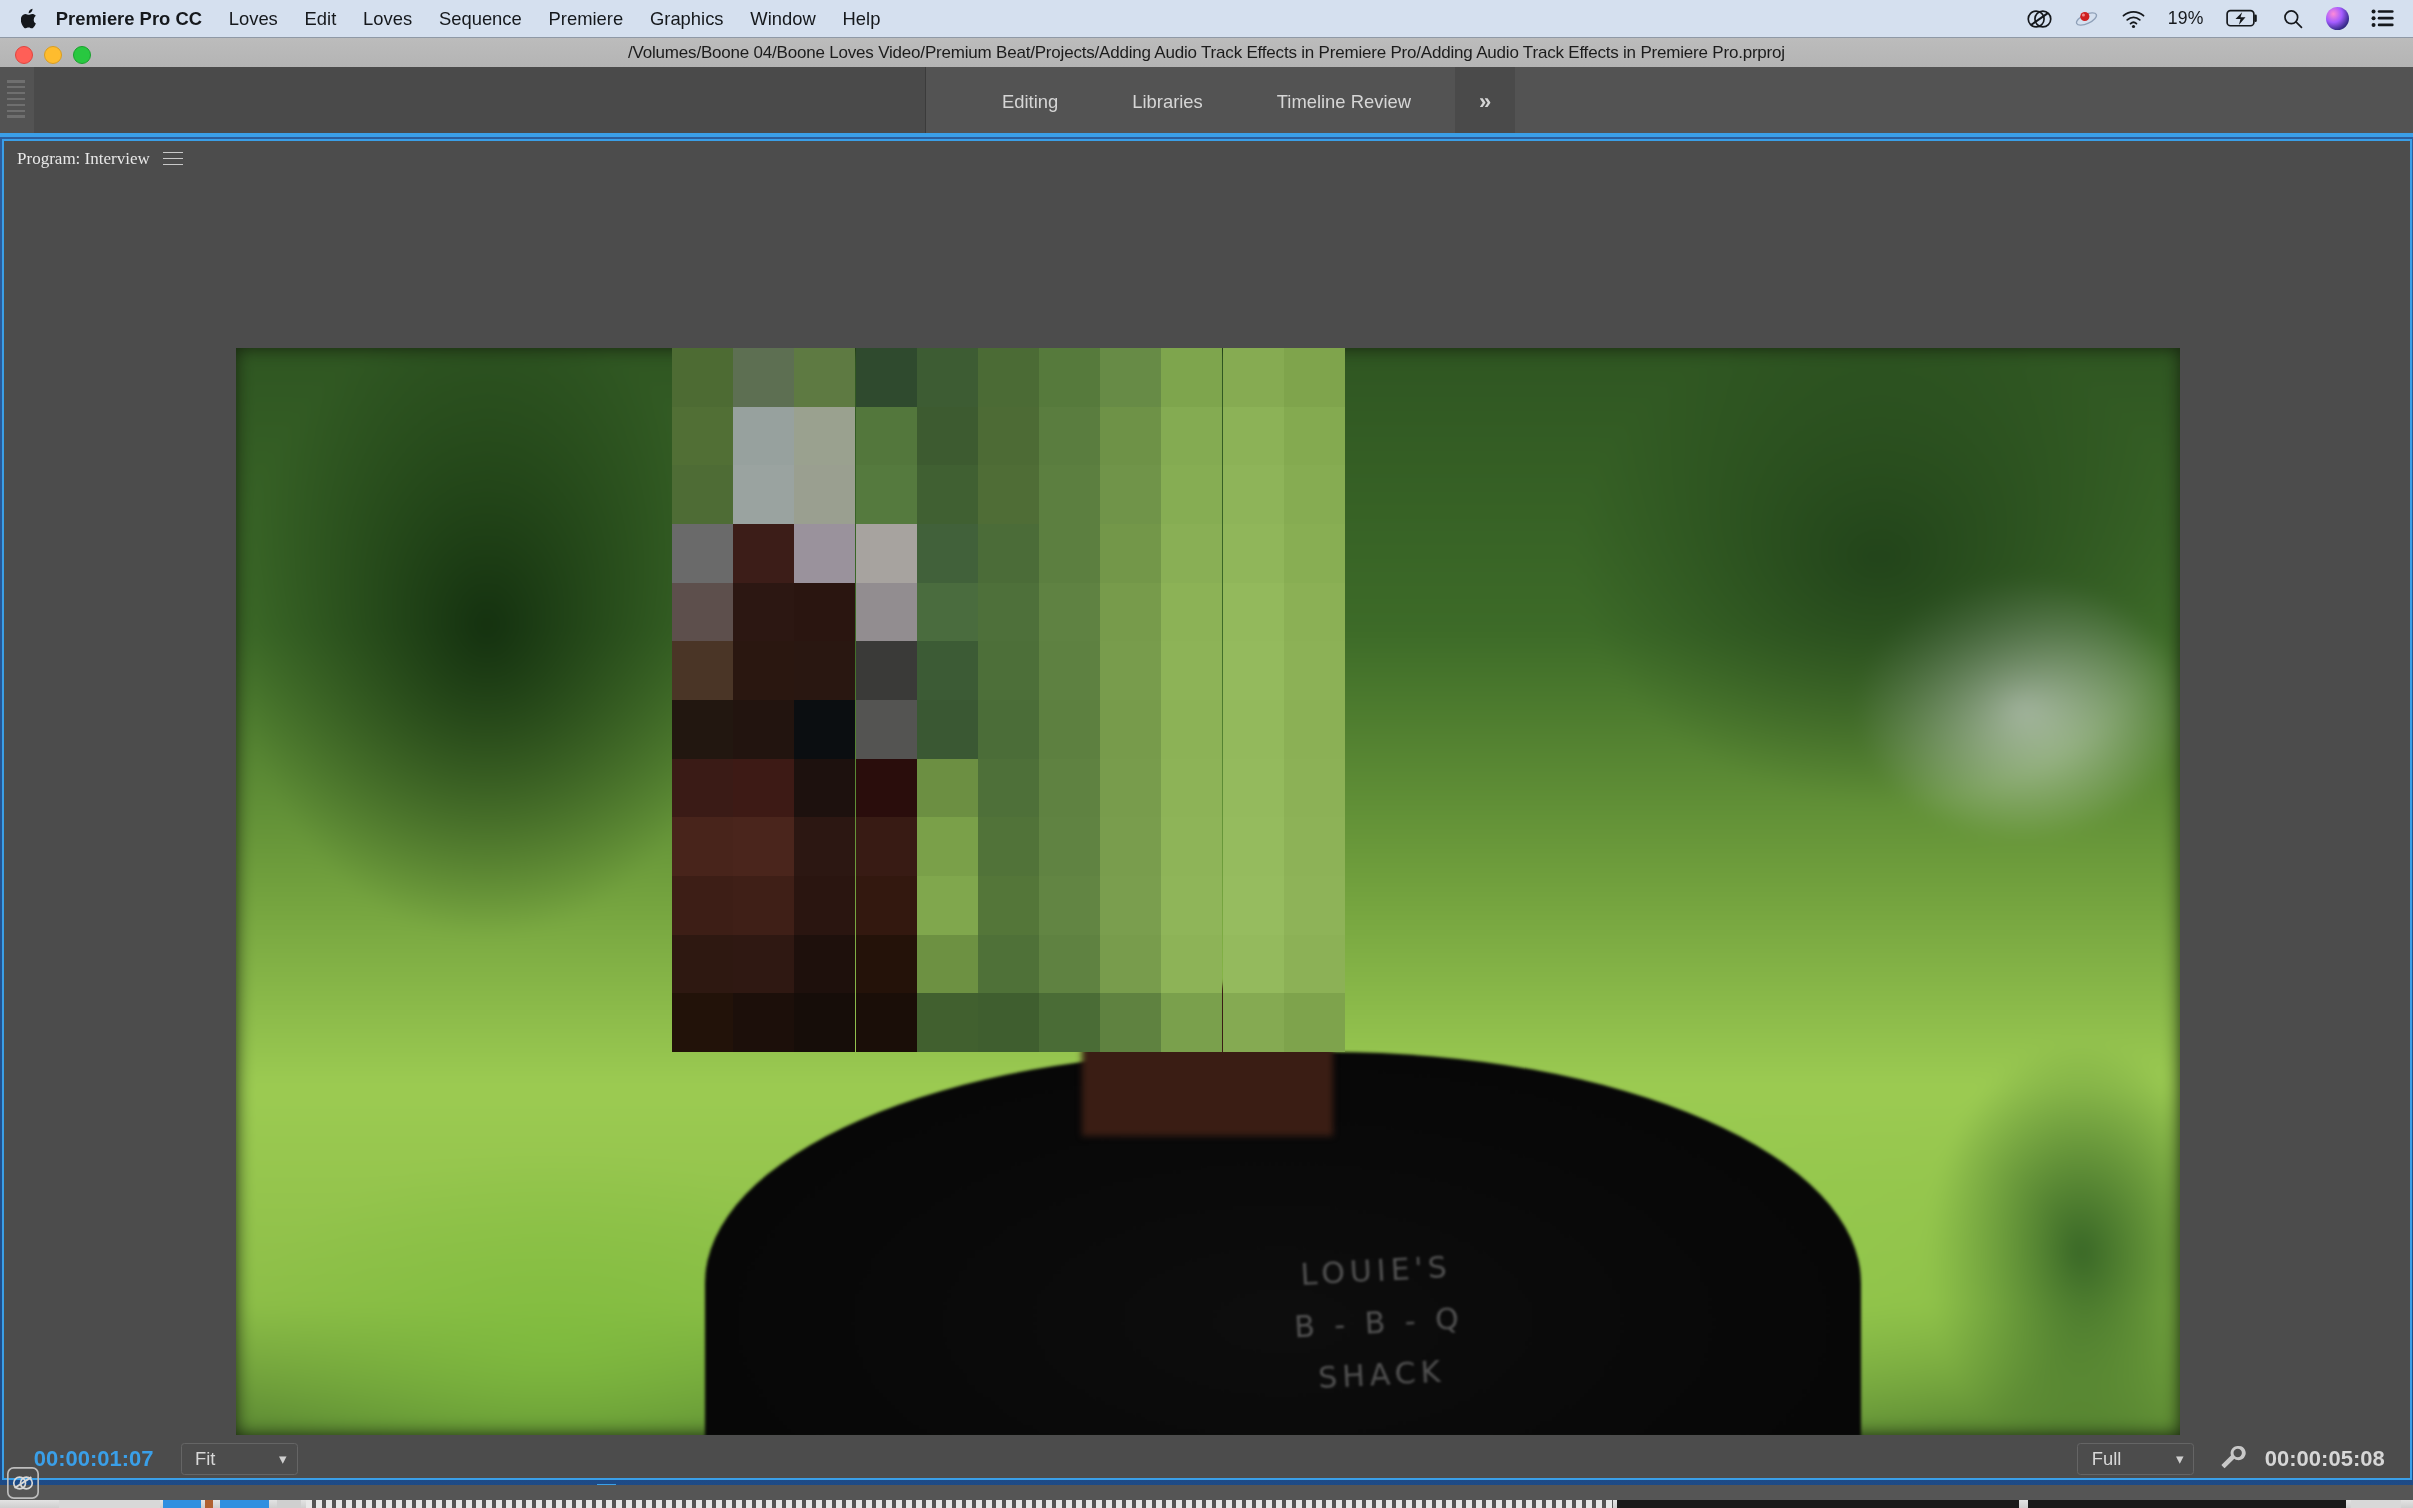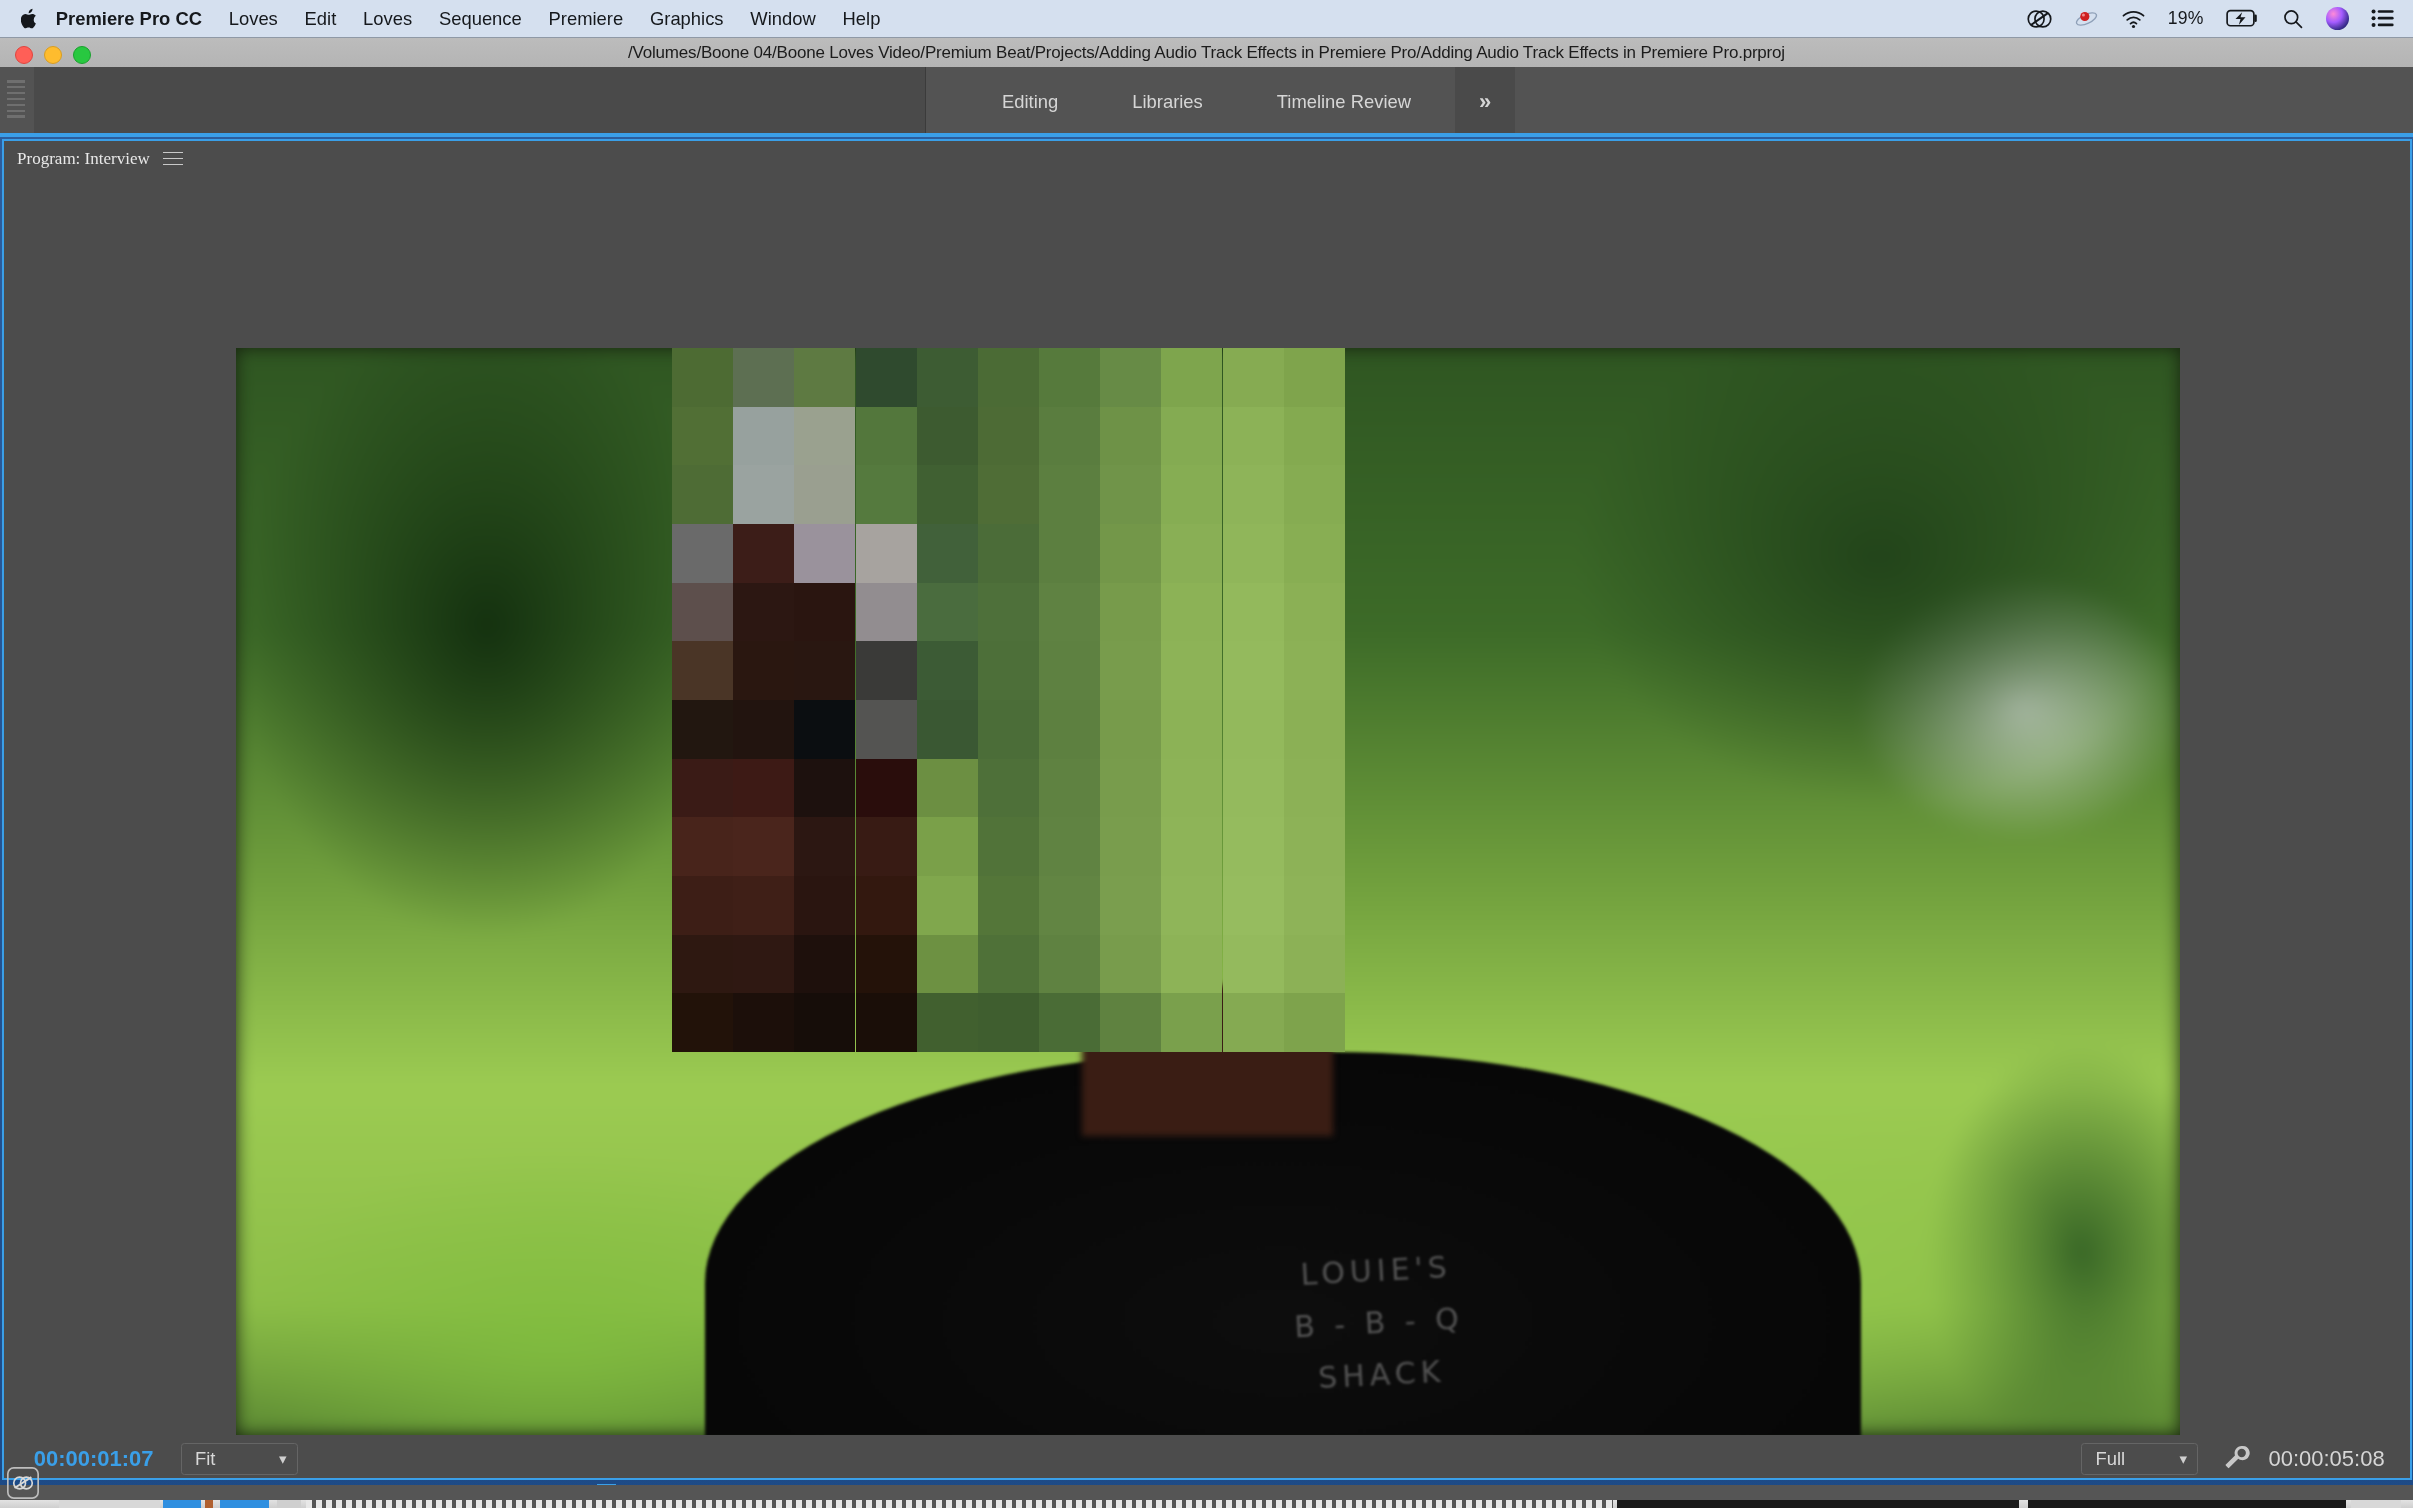--- a/index.html
+++ b/index.html
@@ -69,21 +69,21 @@
   
   .tbar{position:absolute;left:0;top:1294px;width:100%;height:47px;display:flex;align-items:center;}
   .tc-blue{color:#3a9fe8;font-size:22px;font-weight:bold;margin-left:30px;
     font-family:"Liberation Sans",sans-serif;}
   .sel{margin-left:27px;height:32px;min-width:117px;border:0.8px solid #656565;border-radius:3.4px;
     display:flex;align-items:center;justify-content:space-between;padding:0 10px 0 13.4px;
     color:#d8d8d8;font-size:18.4px;box-sizing:border-box;}
   .sel .chev{font-size:15px;color:#cfcfcf;margin-left:18.4px;}
   .tbar-right{margin-left:auto;display:flex;align-items:center;padding-right:25px;}
   .wrench{margin:0 18.4px 0 23.5px;}
-  .tc-gray{color:#d6d6d6;font-size:22px;font-weight:normal;}
+  .tc-gray{color:#d6d6d6;font-size:22px;font-weight:bold;}
 
   
   .ruler{position:absolute;left:3.4px;top:1341px;width:2402px;height:39px;}
   .tick{position:absolute;bottom:0;width:1.7px;background:#9a9a9a;}
   .tick.maj{height:25px;}
   .tick.min{height:13.4px;}
   .playhead{position:absolute;top:1.7px;width:25px;height:37px;}
   .ph-body{position:absolute;left:3.4px;top:0;width:18.4px;height:22px;background:#3a9fe8;}
   .ph-tip{position:absolute;left:3.4px;top:22px;width:0;height:0;
     border-left:9.2px solid transparent;border-right:9.2px solid transparent;border-top:11.7px solid #3a9fe8;}

